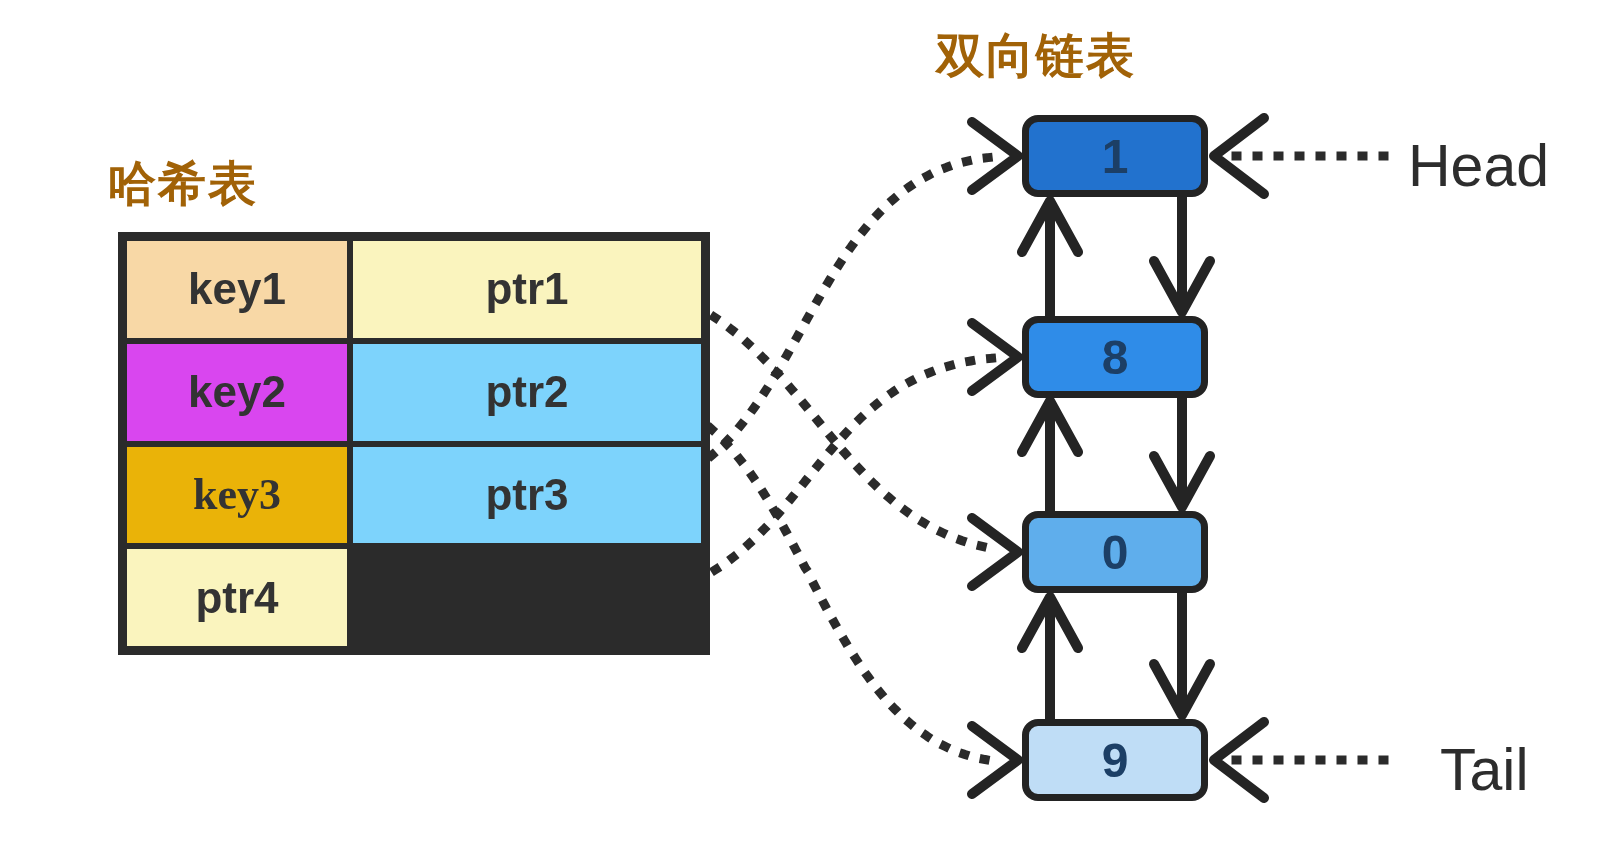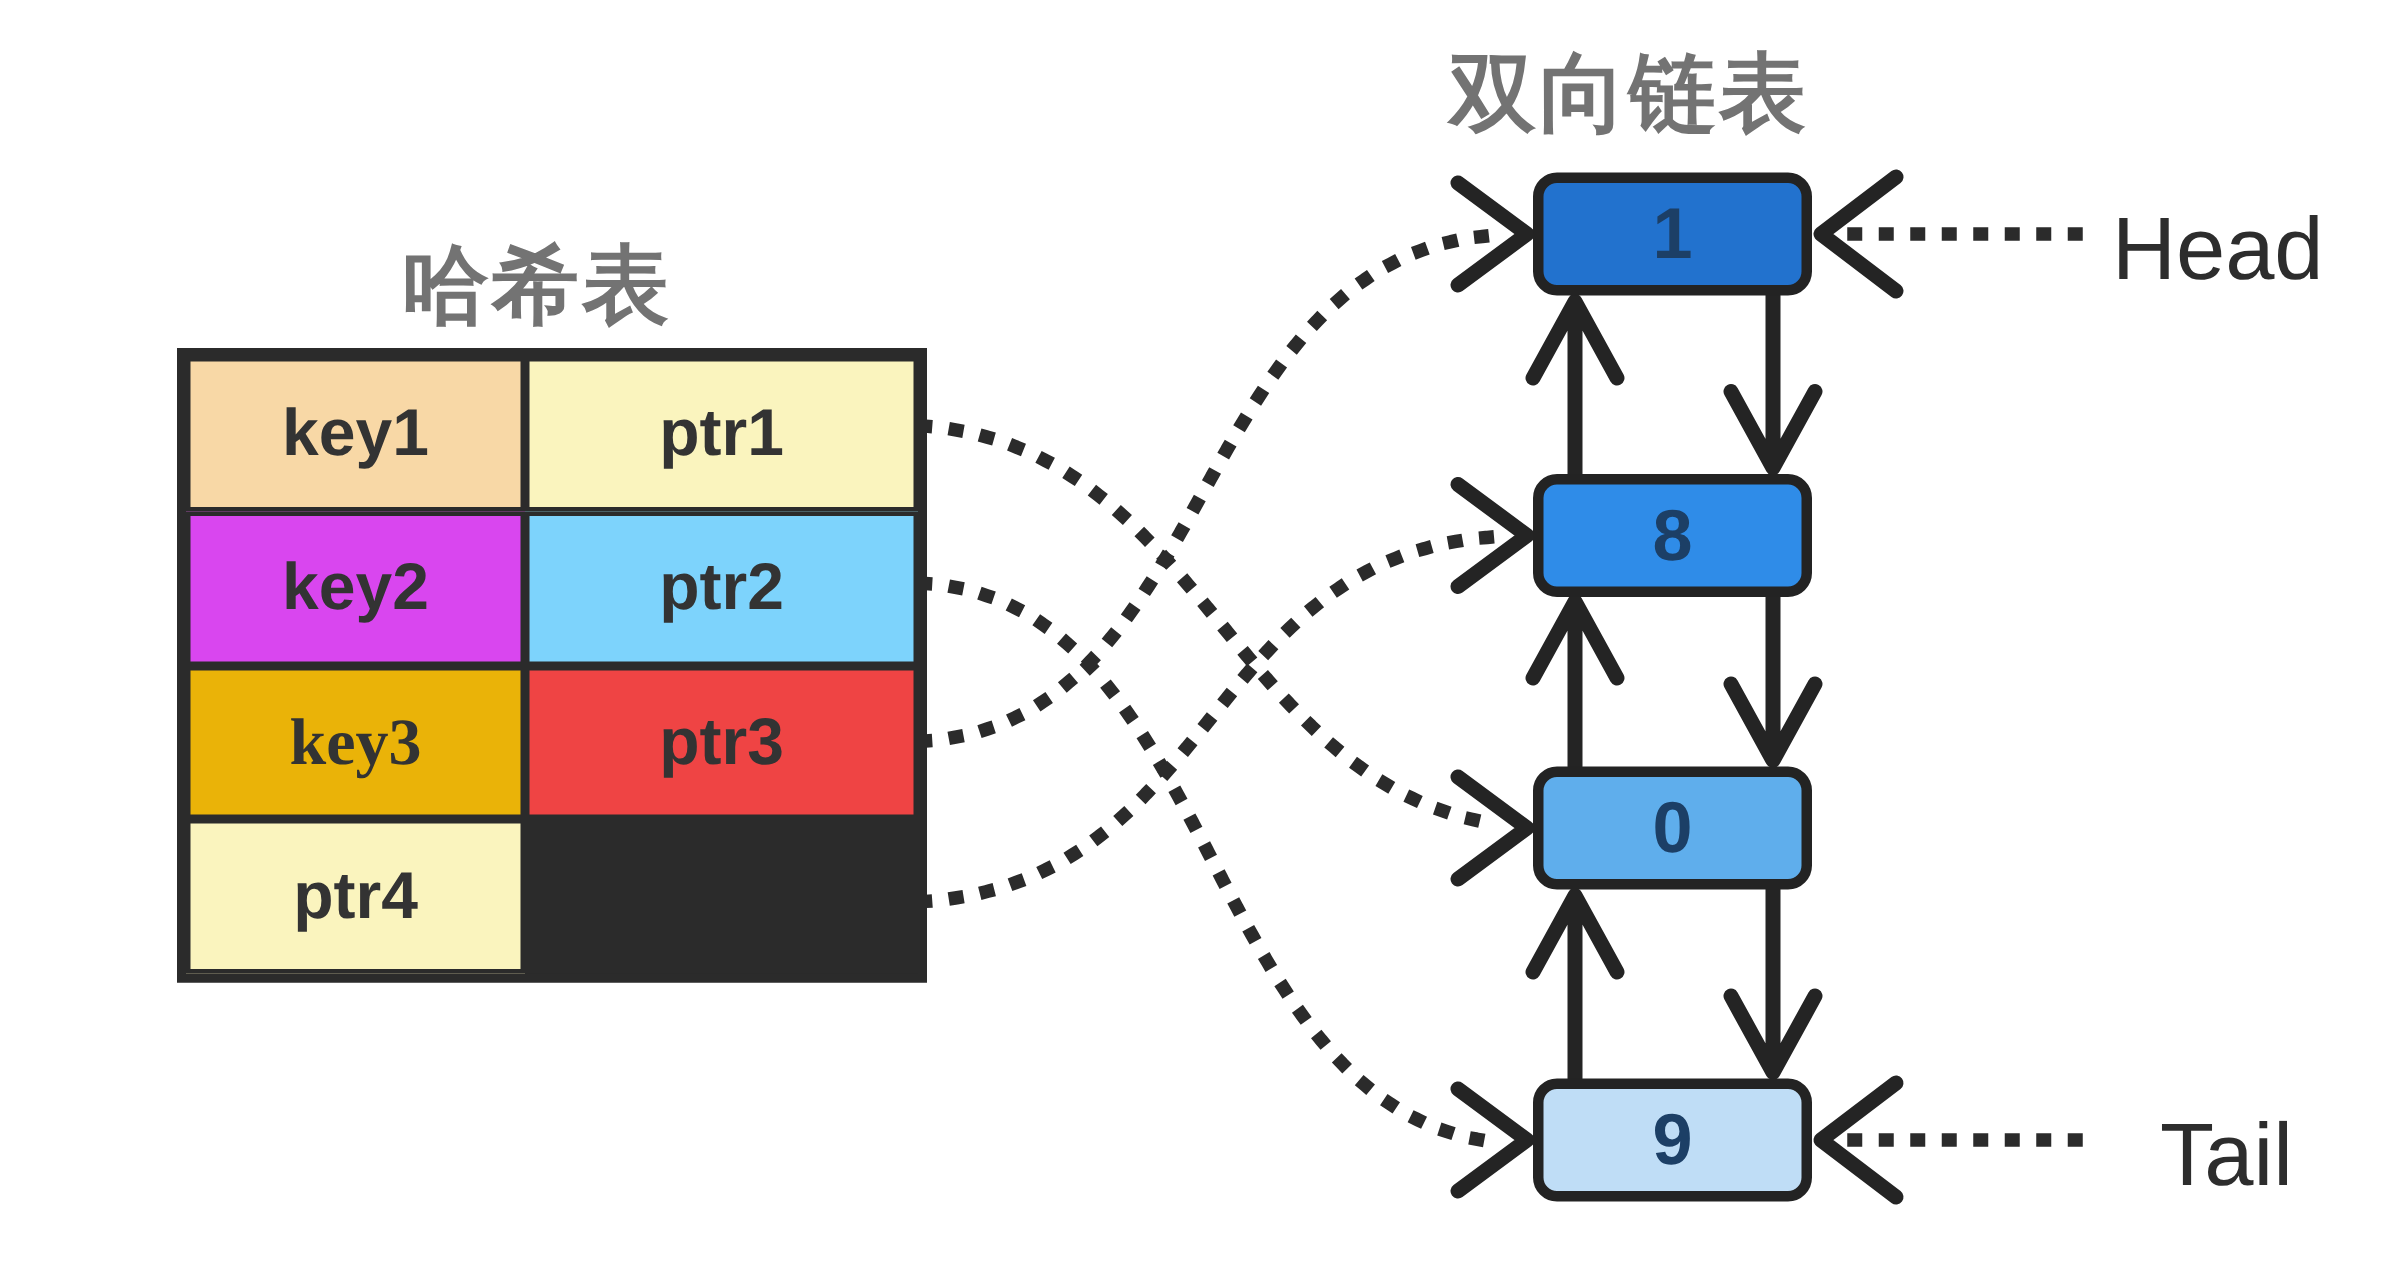--- a/index.html
+++ b/index.html
@@ -3,26 +3,26 @@
 <meta charset="utf-8">
 <style>
   html,body{margin:0;padding:0;}
   body{
     width:1598px;height:842px;position:relative;background:#ffffff;
     font-family:"Liberation Sans",sans-serif;overflow:hidden;
   }
   .abs{position:absolute;}
   
   .diagram-title{
-    font-size:58px;font-weight:bold;color:#737373;text-align:center;
+    font-size:48px;font-weight:bold;color:#a16207;text-align:left;
     letter-spacing:2px;
   }
   
   .hash-table{
-    left:118px;top:232px;width:500px;height:423px;
+    left:118px;top:232px;width:592px;height:423px;
     border:6px solid #2b2b2b;box-sizing:border-box;
     display:grid;grid-template-columns:226px 1fr;grid-auto-rows:1fr;
     background:#2b2b2b;
   }
   .cell{
     border:3px solid #2b2b2b;box-sizing:border-box;
     display:flex;align-items:center;justify-content:center;
     font-size:44px;font-weight:bold;color:#333333;
   }
   
@@ -71,21 +71,21 @@
 </svg>
 
 <div class="abs diagram-title" style="left:108px;top:152px;width:500px;">哈希表</div>
 
 <div class="abs hash-table">
   <div class="cell" style="background-color: rgb(248, 216, 166);">key1</div>
   <div class="cell" style="background-color: rgb(250, 244, 190);">ptr1</div>
   <div class="cell" style="background-color: #d946ef;">key2</div>
   <div class="cell" style="background-color: #7dd3fc;">ptr2</div>
   <div class="cell" style="background-color: #eab308; font-family: Liberation Serif, serif;">key3</div>
-  <div class="cell" style="background-color: #ef4444;">ptr3</div>
+  <div class="cell" style="background-color: #7dd3fc;">ptr3</div>
   <div class="cell" style="background-color: rgb(250, 244, 190);">ptr4</div>
 </div>
 
 <div class="abs diagram-title" style="left:936px;top:24px;width:300px;">双向链表</div>
 
 <div class="abs ll-node" style="top: 115px; background-color: rgb(34, 114, 206);">1</div>
 <div class="abs ll-node" style="top: 316px; background-color: rgb(47, 140, 232);">8</div>
 <div class="abs ll-node" style="top: 511px; background-color: rgb(95, 174, 236);">0</div>
 <div class="abs ll-node" style="top: 719px; background-color: rgb(191, 221, 246);">9</div>
 

